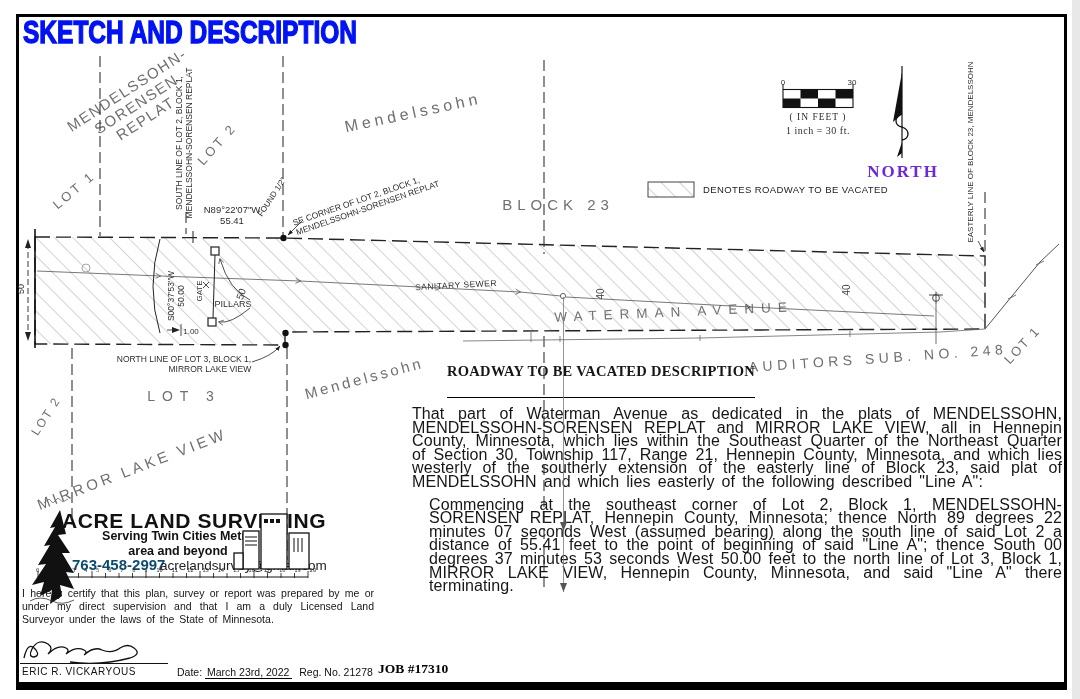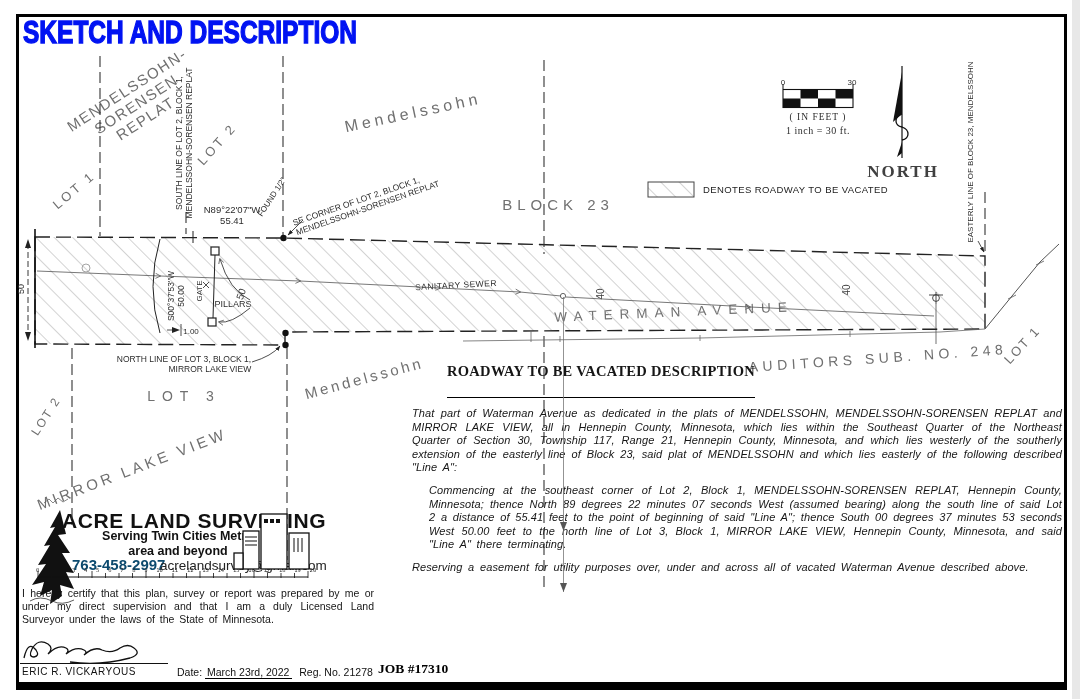--- a/index.html
+++ b/index.html
@@ -52,29 +52,29 @@
   .mlv{left:132px;top:469px;font-size:15px;letter-spacing:3.5px;transform:translate(-50%,-50%) rotate(-21deg);}
   .mendbot{left:364px;top:378px;font-size:15px;letter-spacing:3px;transform:translate(-50%,-50%) rotate(-15deg);}
   .easterly{left:970px;top:152px;font-size:8px;color:#2c2c2c;transform:translate(-50%,-50%) rotate(-90deg);}
   
   .sb0{left:783px;top:82px;font-size:8px;color:#2c2c2c;transform:translate(-50%,-50%);}
   .sb30{left:852px;top:82px;font-size:8px;color:#2c2c2c;transform:translate(-50%,-50%);}
   .sbfeet{left:818px;top:117px;font-size:9.5px;letter-spacing:1px;color:#2c2c2c;
        font-family:"Liberation Serif",serif;transform:translate(-50%,-50%);}
   .sbratio{left:818px;top:130px;font-size:10px;letter-spacing:.5px;color:#2c2c2c;
        font-family:"Liberation Serif",serif;transform:translate(-50%,-50%);}
-  .north{left:903px;top:172px;font-size:17px;font-weight:bold;letter-spacing:2px;color:#404040;
+  .north{left:903px;top:172px;font-size:17px;font-weight:bold;letter-spacing:2px;color:#6d28d9;
        font-family:"Liberation Serif",serif;transform:translate(-50%,-50%);}
   .legendtext{left:703px;top:184px;font-size:9.5px;letter-spacing:.4px;color:#222;}
   
   .desc{position:absolute;left:412px;top:362px;width:650px;z-index:2;color:#161616;}
   .desc h2{margin:0 0 9px 35px;display:inline-block;font-family:"Liberation Serif",serif;
        font-size:14.5px;letter-spacing:.3px;border-bottom:1.6px solid #000;padding-bottom:17px;}
-  .desc p{margin:0 0 9px 0;font-size:11px;line-height:13.6px;text-align:justify;
-       word-spacing:2.5px;letter-spacing:.1px;font-style:italic;}
+  .desc p{margin:0 0 9px 0;font-size:16px;line-height:13.6px;text-align:justify;
+       word-spacing:2.5px;letter-spacing:.1px;}
   .desc p.ind{margin-left:17px;}
   
   .logoname{left:62px;top:509px;font-size:21px;font-weight:700;letter-spacing:.6px;color:#111;}
   .logotag{left:88px;top:529px;width:180px;text-align:center;font-size:12.5px;font-weight:700;
        line-height:14.5px;color:#111;white-space:pre-line;}
   .logophone{left:72px;top:556px;font-size:15px;font-weight:700;color:#0c4a6e;}
   .logoemail{left:160px;top:558px;font-size:13.5px;color:#222;}
   .rulernums{left:36px;top:567px;width:280px;font-size:5.5px;color:#333;
        font-family:"DejaVu Sans Mono",monospace;word-spacing:5.4px;}
   
@@ -263,21 +263,20 @@
   <div class="lbl sb30">30</div>
   <div class="lbl sbfeet">( IN FEET )</div>
   <div class="lbl sbratio">1 inch  =  30 ft.</div>
   <div class="lbl north">NORTH</div>
   <div class="lbl legendtext">DENOTES ROADWAY TO BE VACATED</div>
 
   <div class="desc">
     <h2>ROADWAY TO BE VACATED DESCRIPTION</h2>
     <p>That part of Waterman Avenue as dedicated in the plats of MENDELSSOHN, MENDELSSOHN-SORENSEN REPLAT and MIRROR LAKE VIEW, all in Hennepin County, Minnesota, which lies within the Southeast Quarter of the Northeast Quarter of Section 30, Township 117, Range 21, Hennepin County, Minnesota, and which lies westerly of the southerly extension of the easterly line of Block 23, said plat of MENDELSSOHN and which lies easterly of the following described "Line A":</p>
     <p class="ind">Commencing at the southeast corner of Lot 2, Block 1, MENDELSSOHN-SORENSEN REPLAT, Hennepin County, Minnesota; thence North 89 degrees 22 minutes 07 seconds West (assumed bearing) along the south line of said Lot 2 a distance of 55.41 feet to the point of beginning of said "Line A"; thence South 00 degrees 37 minutes 53 seconds West 50.00 feet to the north line of Lot 3, Block 1, MIRROR LAKE VIEW, Hennepin County, Minnesota, and said "Line A" there terminating.</p>
-    <p>Reserving a easement for utility purposes over, under and across all of vacated Waterman Avenue described above.</p>
   </div>
 
   <div class="lbl logoname">ACRE LAND SURVEYING</div>
   <div class="lbl logotag">Serving Twin Cities Metro
 area and beyond</div>
   <div class="lbl logophone">763-458-2997</div>
   <div class="lbl logoemail">acrelandsurvey@gmail.com</div>
   <div class="lbl rulernums">0 1 2 3 4 5 6 7 8 9 10 11 12 13 14 15 16 17 18 19 20</div>
 
   <div class="cert">I hereby certify that this plan, survey or report was prepared by me or under my direct supervision and that I am a duly Licensed Land Surveyor under the laws of the State of Minnesota.</div>

